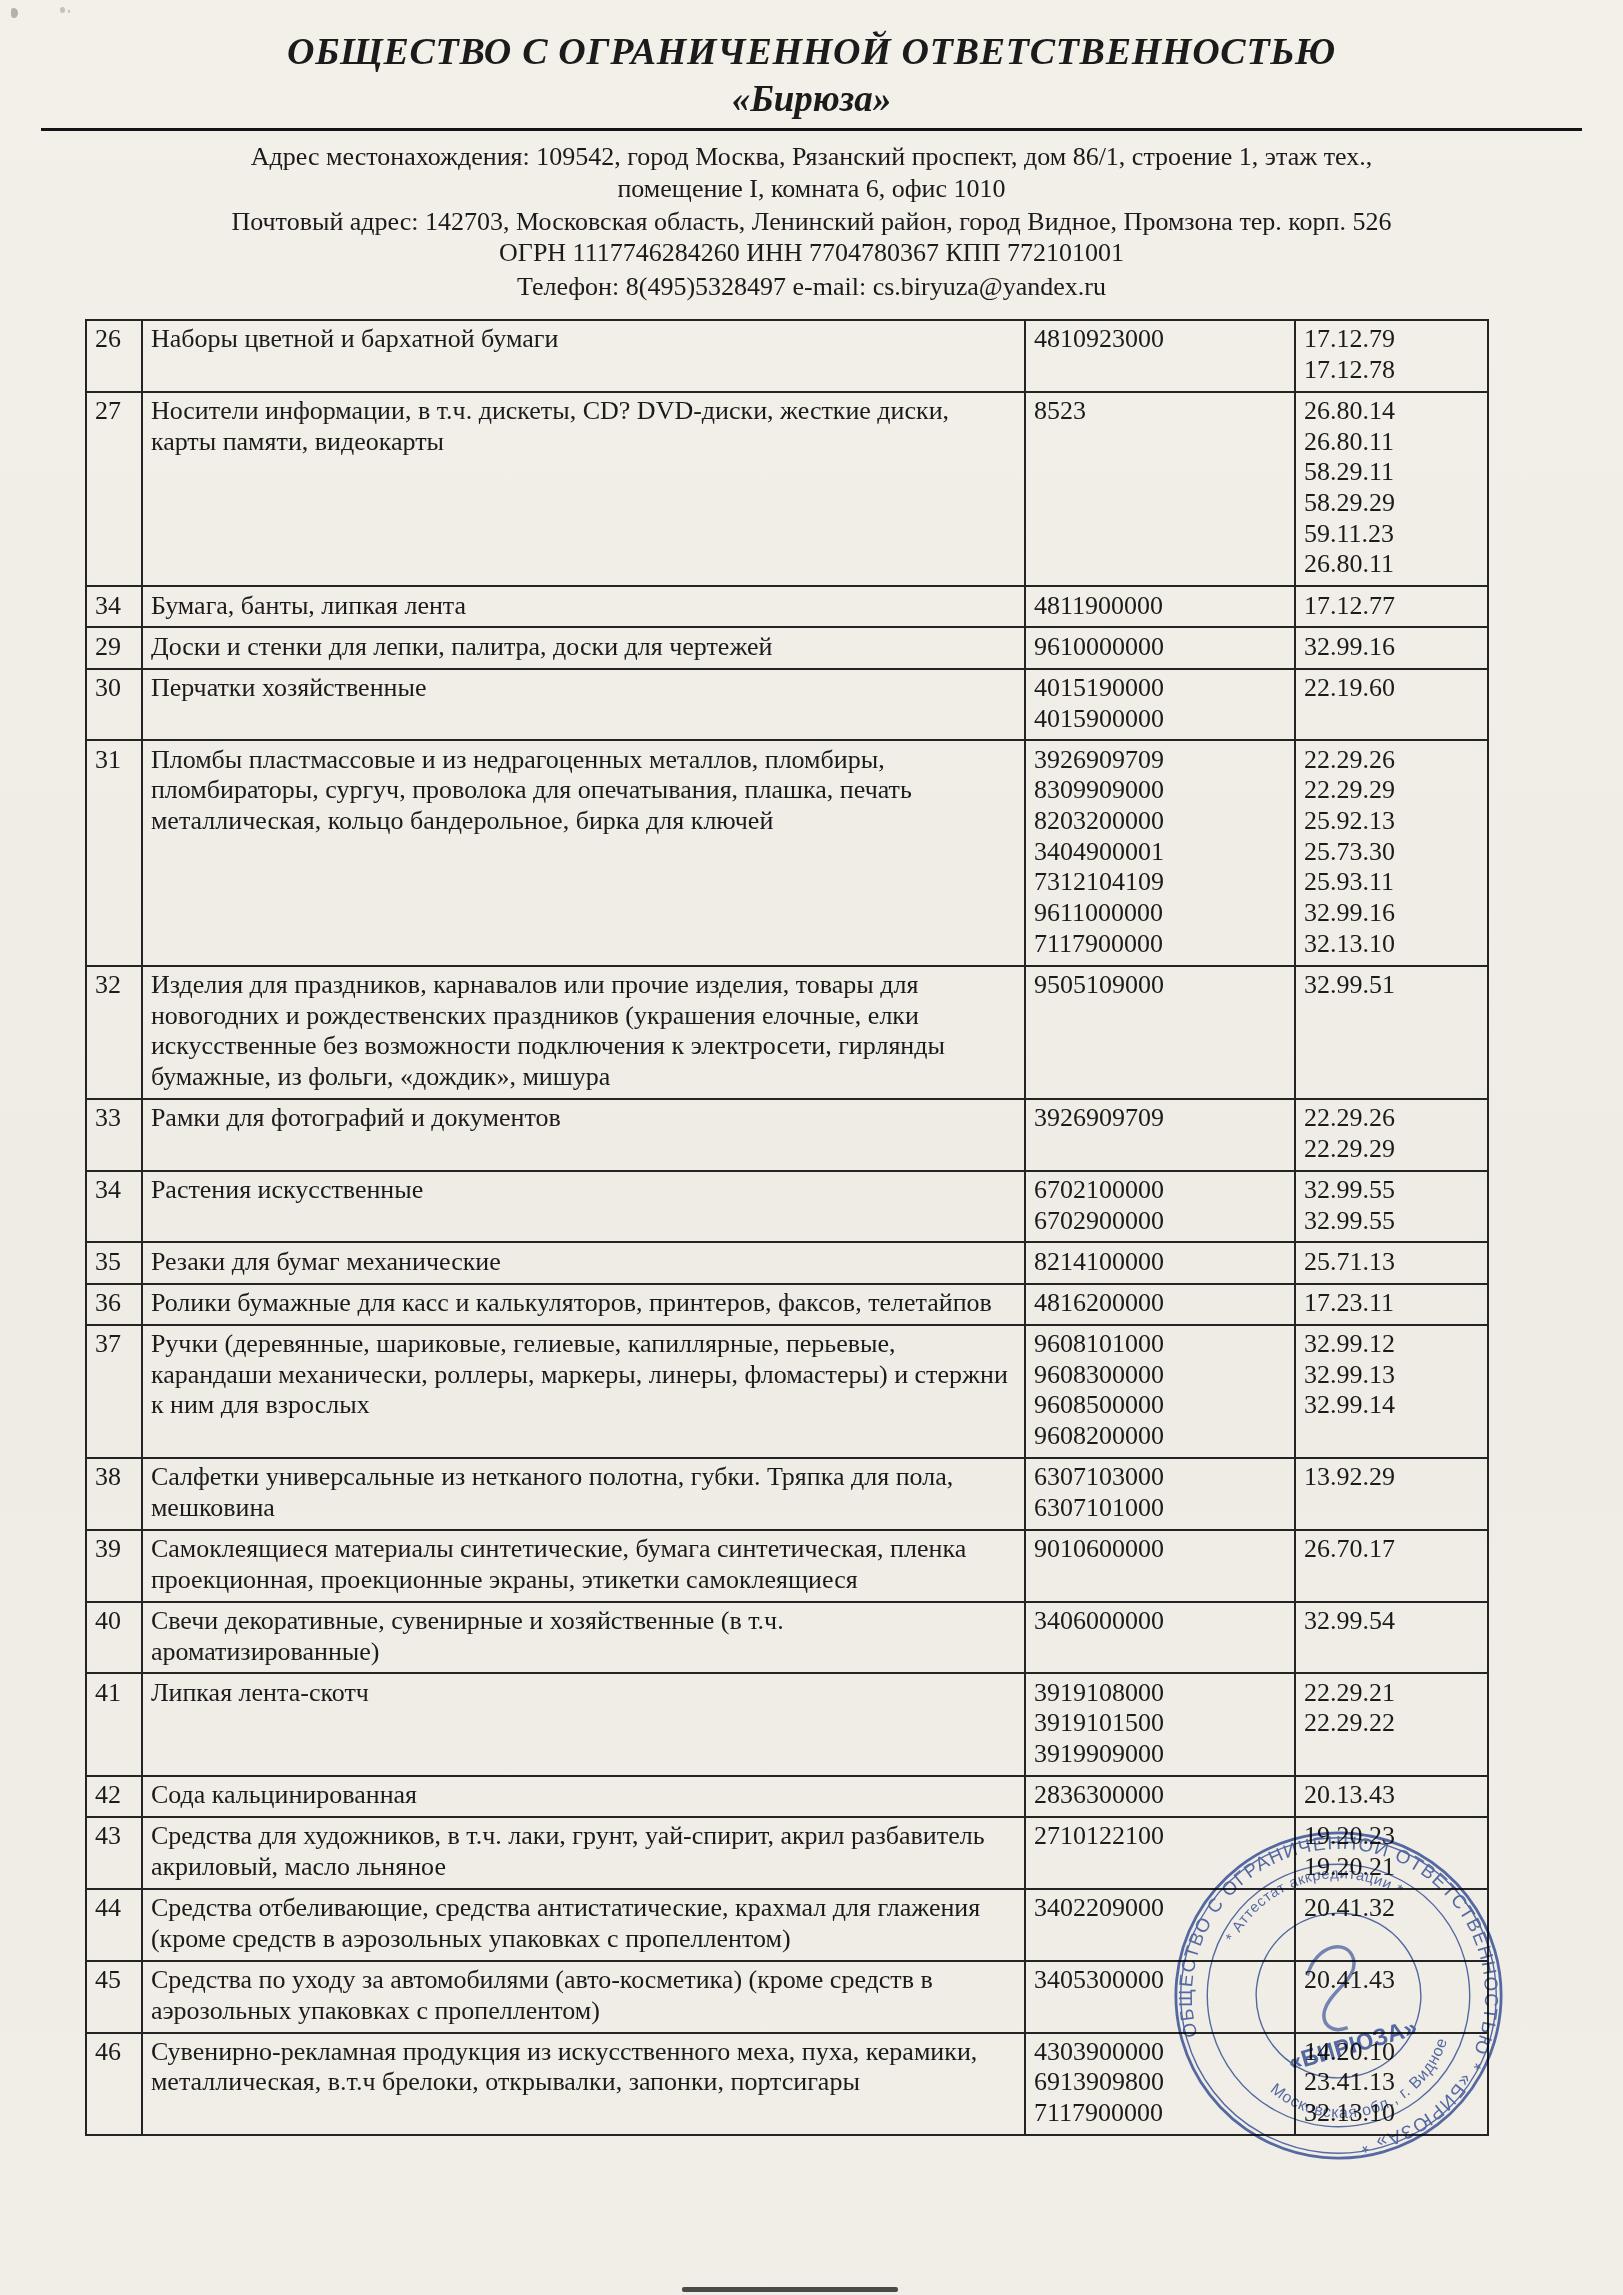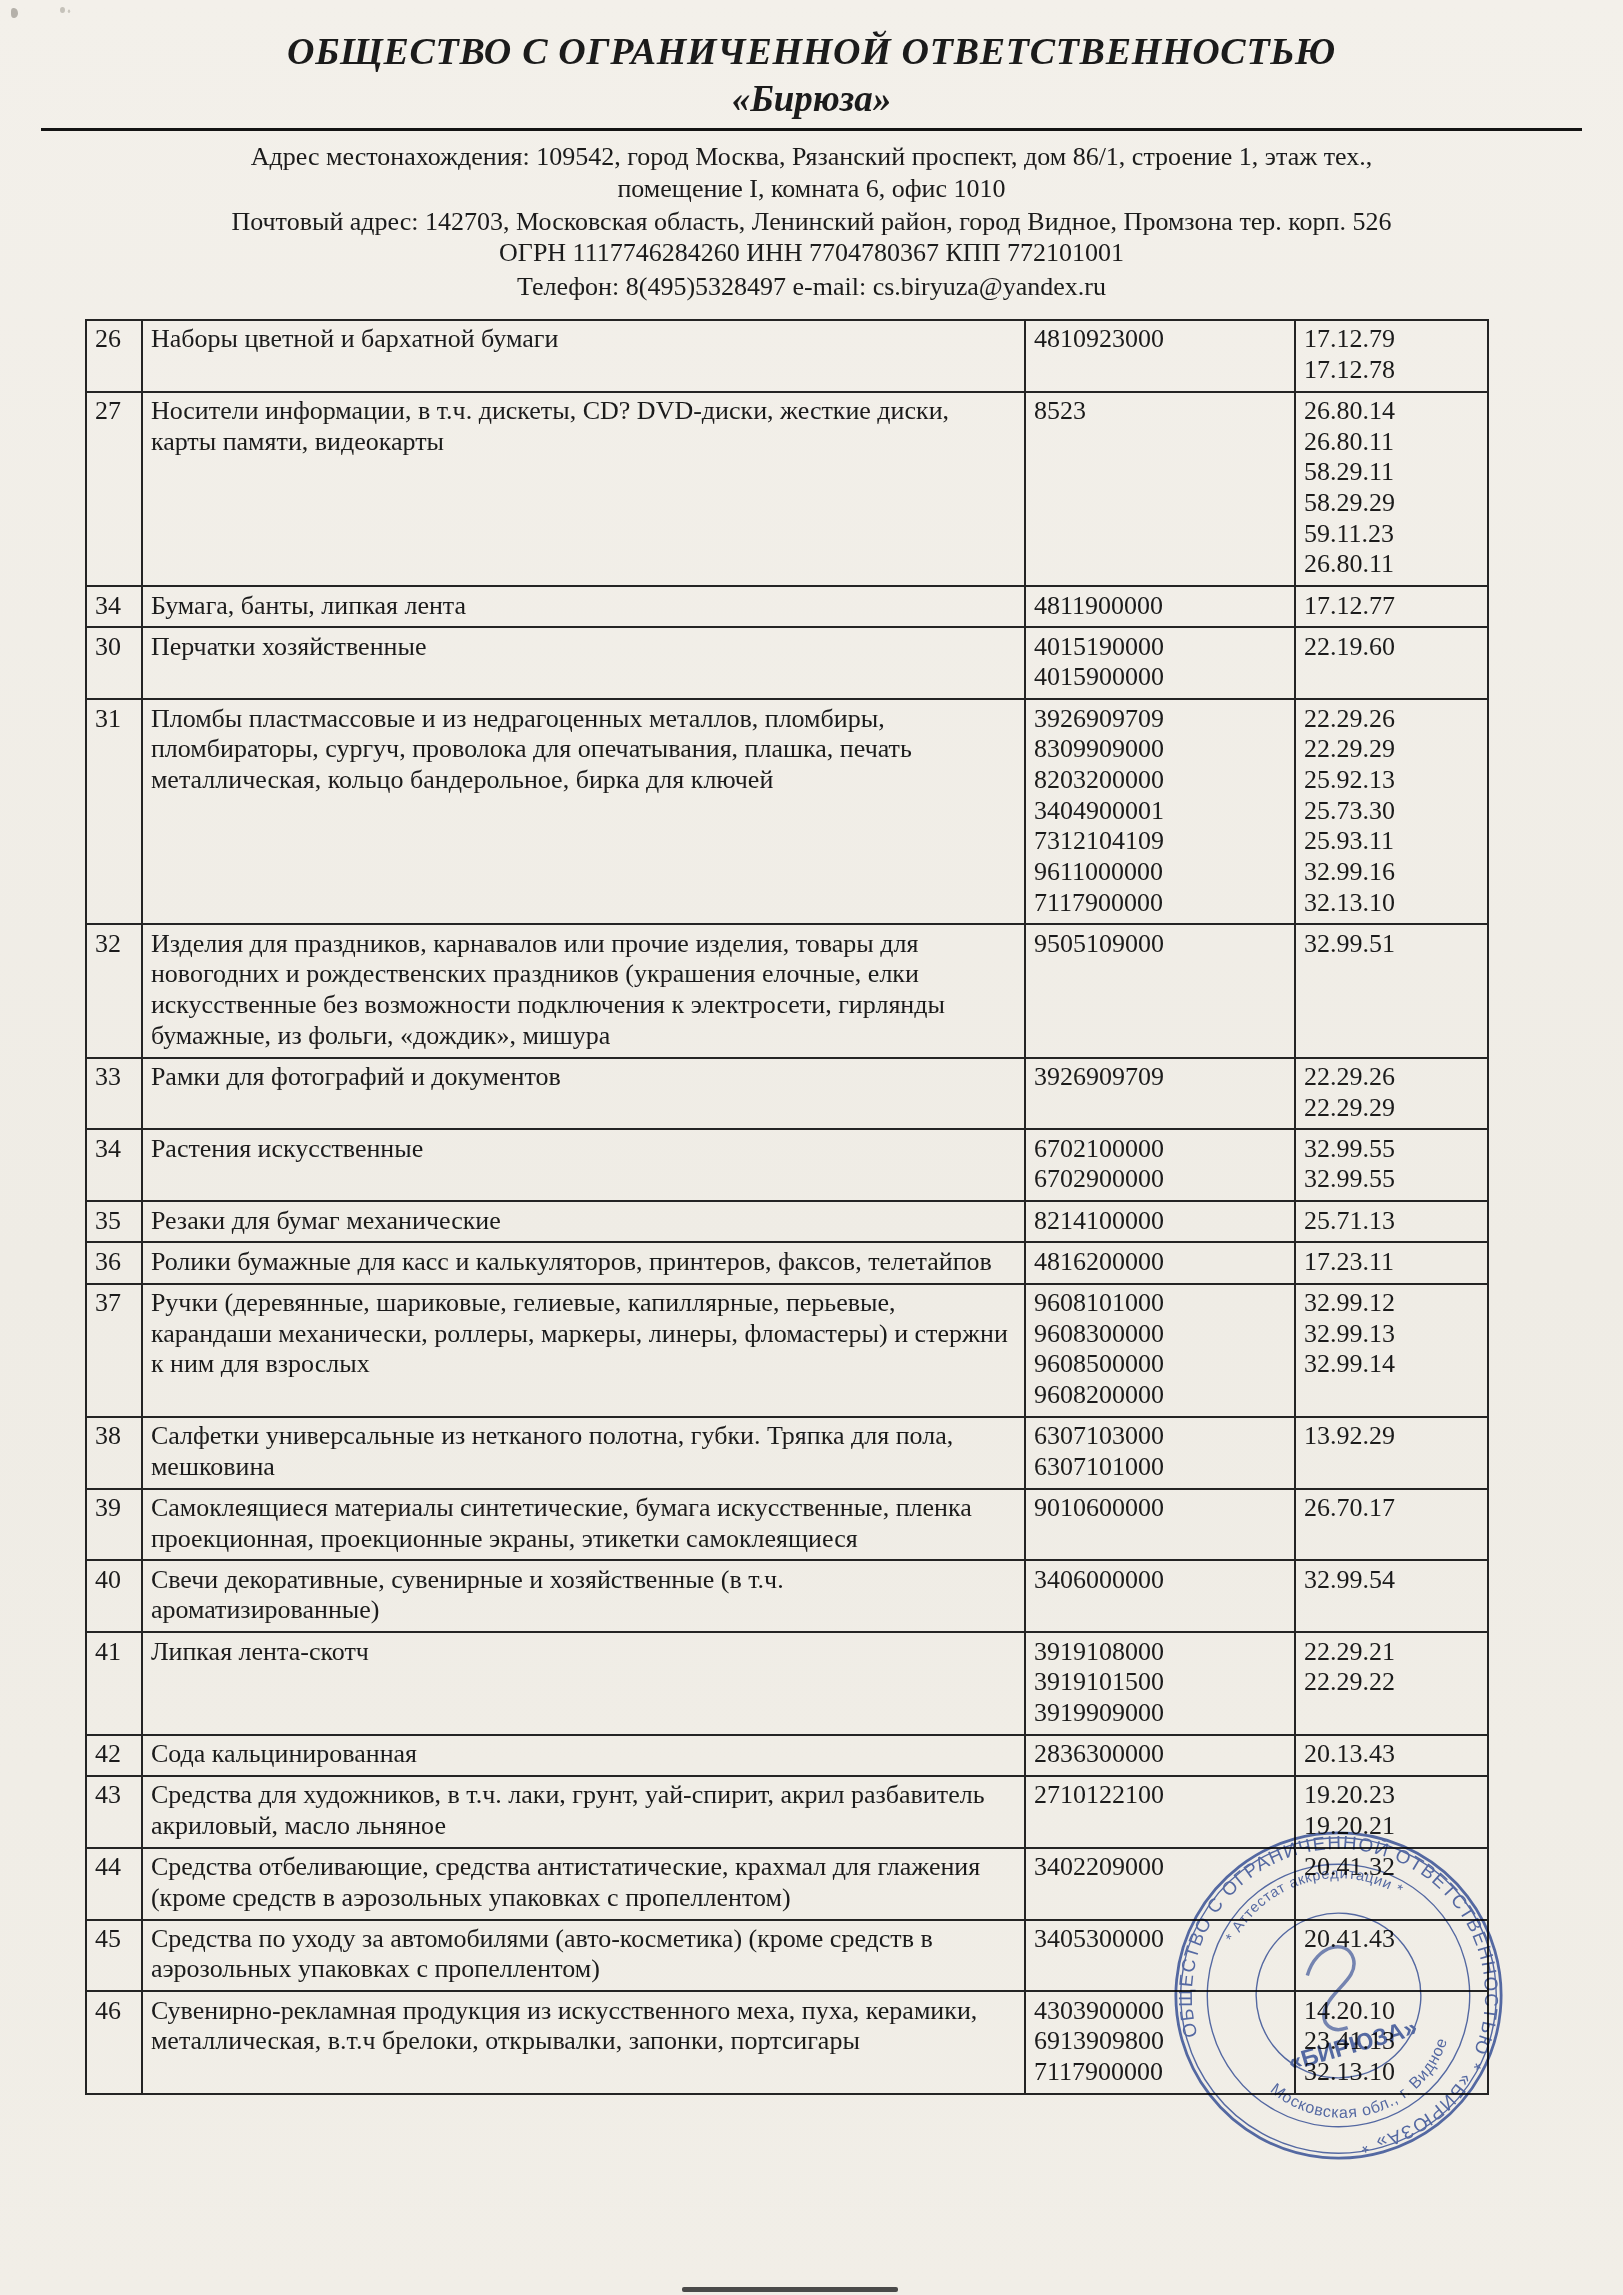--- a/index.html
+++ b/index.html
@@ -163,20 +163,26 @@
 58.29.11
 58.29.29
 59.11.23
 26.80.11</td>
         </tr>
         <tr>
           <td class="col-num">34</td>
           <td class="col-desc">Бумага, банты, липкая лента</td>
           <td class="col-codes">4811900000</td>
           <td class="col-classes">17.12.77</td>
+        </tr>
+        <tr>
+          <td class="col-num">29</td>
+          <td class="col-desc">Доски и стенки для лепки, палитра, доски для чертежей</td>
+          <td class="col-codes">9610000000</td>
+          <td class="col-classes">32.99.16</td>
         </tr>
         <tr>
           <td class="col-num">30</td>
           <td class="col-desc">Перчатки хозяйственные</td>
           <td class="col-codes">4015190000
 4015900000</td>
           <td class="col-classes">22.19.60</td>
         </tr>
         <tr>
           <td class="col-num">31</td>
@@ -242,21 +248,21 @@
         </tr>
         <tr>
           <td class="col-num">38</td>
           <td class="col-desc">Салфетки универсальные из нетканого полотна, губки. Тряпка для пола, мешковина</td>
           <td class="col-codes">6307103000
 6307101000</td>
           <td class="col-classes">13.92.29</td>
         </tr>
         <tr>
           <td class="col-num">39</td>
-          <td class="col-desc">Самоклеящиеся материалы синтетические, бумага искусственные, пленка проекционная, проекционные экраны, этикетки самоклеящиеся</td>
+          <td class="col-desc">Самоклеящиеся материалы синтетические, бумага синтетическая, пленка проекционная, проекционные экраны, этикетки самоклеящиеся</td>
           <td class="col-codes">9010600000</td>
           <td class="col-classes">26.70.17</td>
         </tr>
         <tr>
           <td class="col-num">40</td>
           <td class="col-desc">Свечи декоративные, сувенирные и хозяйственные (в т.ч. ароматизированные)</td>
           <td class="col-codes">3406000000</td>
           <td class="col-classes">32.99.54</td>
         </tr>
         <tr>

